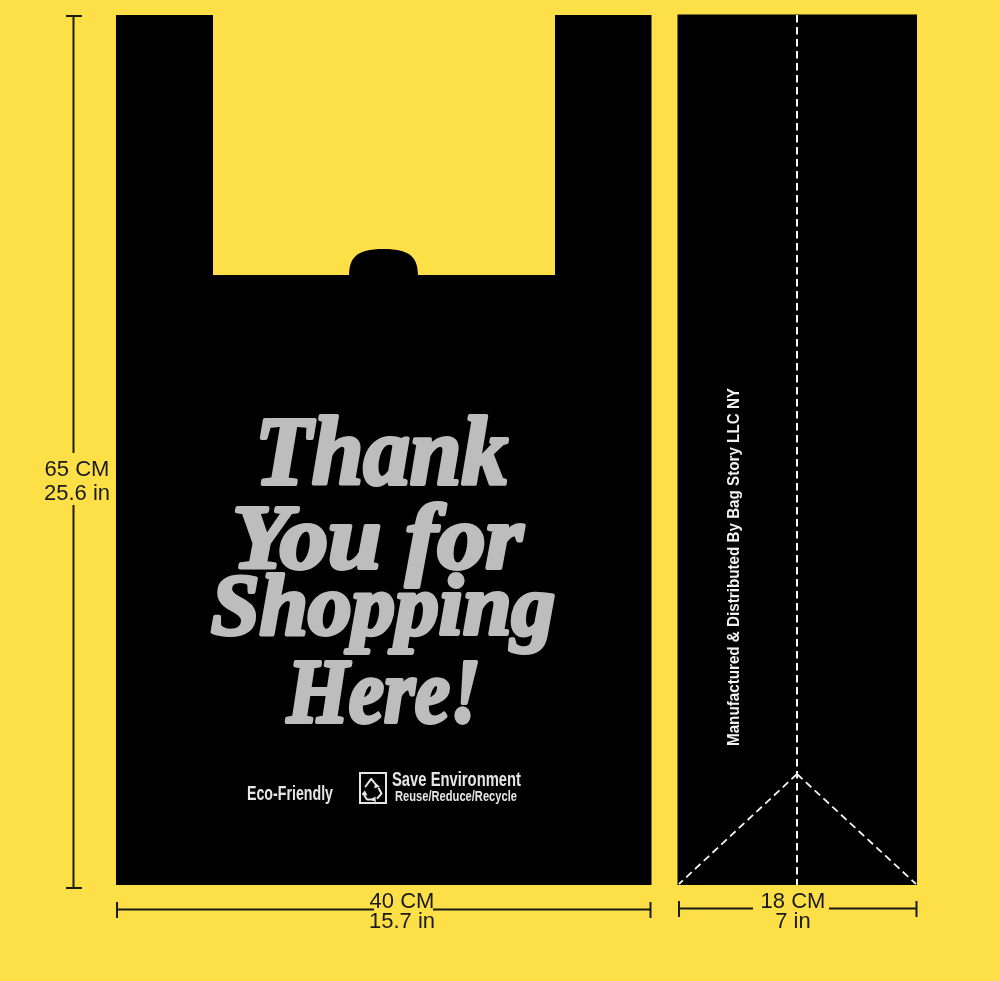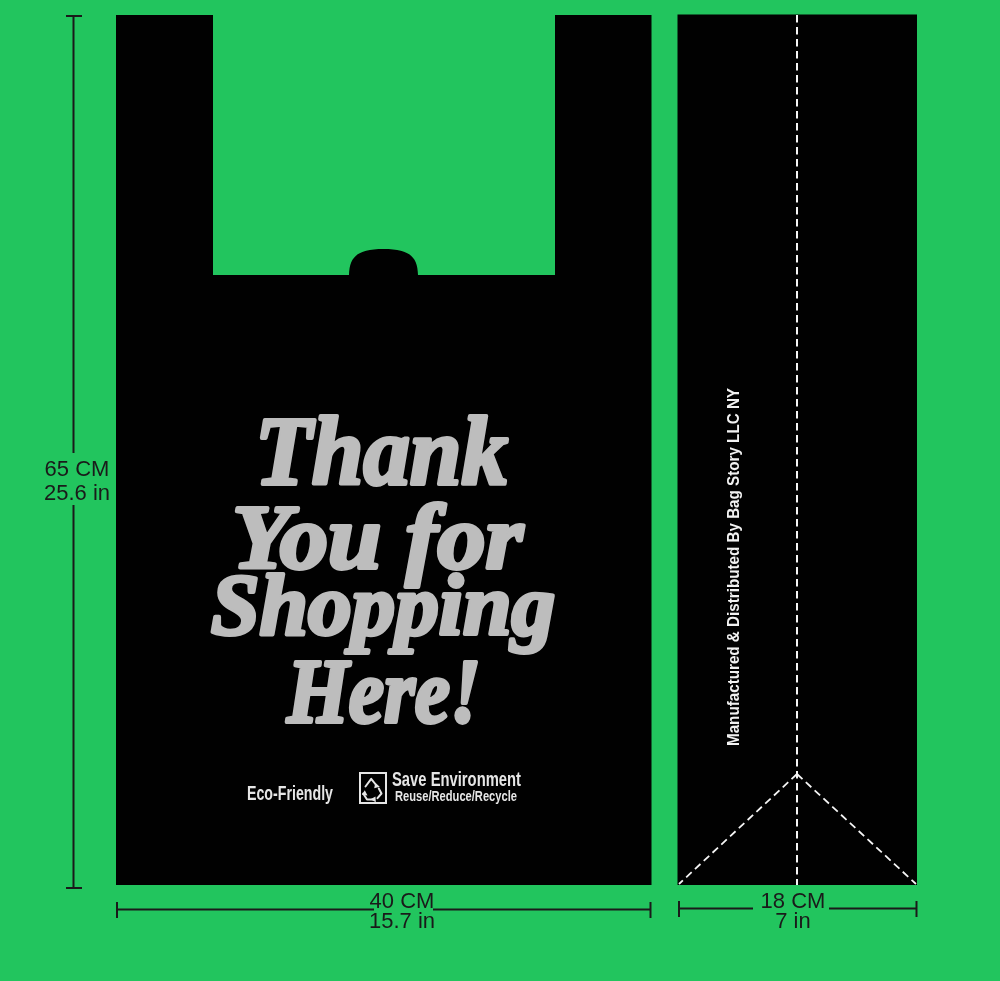--- a/index.html
+++ b/index.html
@@ -1,16 +1,16 @@
 <!DOCTYPE html>
 <html><head>
 <meta charset="utf-8">
 <style>
   html,body{margin:0;padding:0;background:#ffffff;}
-  .page{position:relative;width:1000px;height:981px;background:#22c55e;overflow:hidden;
+  .page{position:relative;width:1000px;height:981px;background:#fde047;overflow:hidden;
         font-family:"Liberation Sans", sans-serif;}
 </style>
 </head>
 <body>
 <div class="page">
 <svg width="1000" height="981" viewBox="0 0 1000 981">
 
   <g stroke="#1a1a1a" stroke-width="2" fill="none">
     <line x1="66" y1="16" x2="82" y2="16"></line>
     <line x1="73.5" y1="17" x2="73.5" y2="453"></line>

